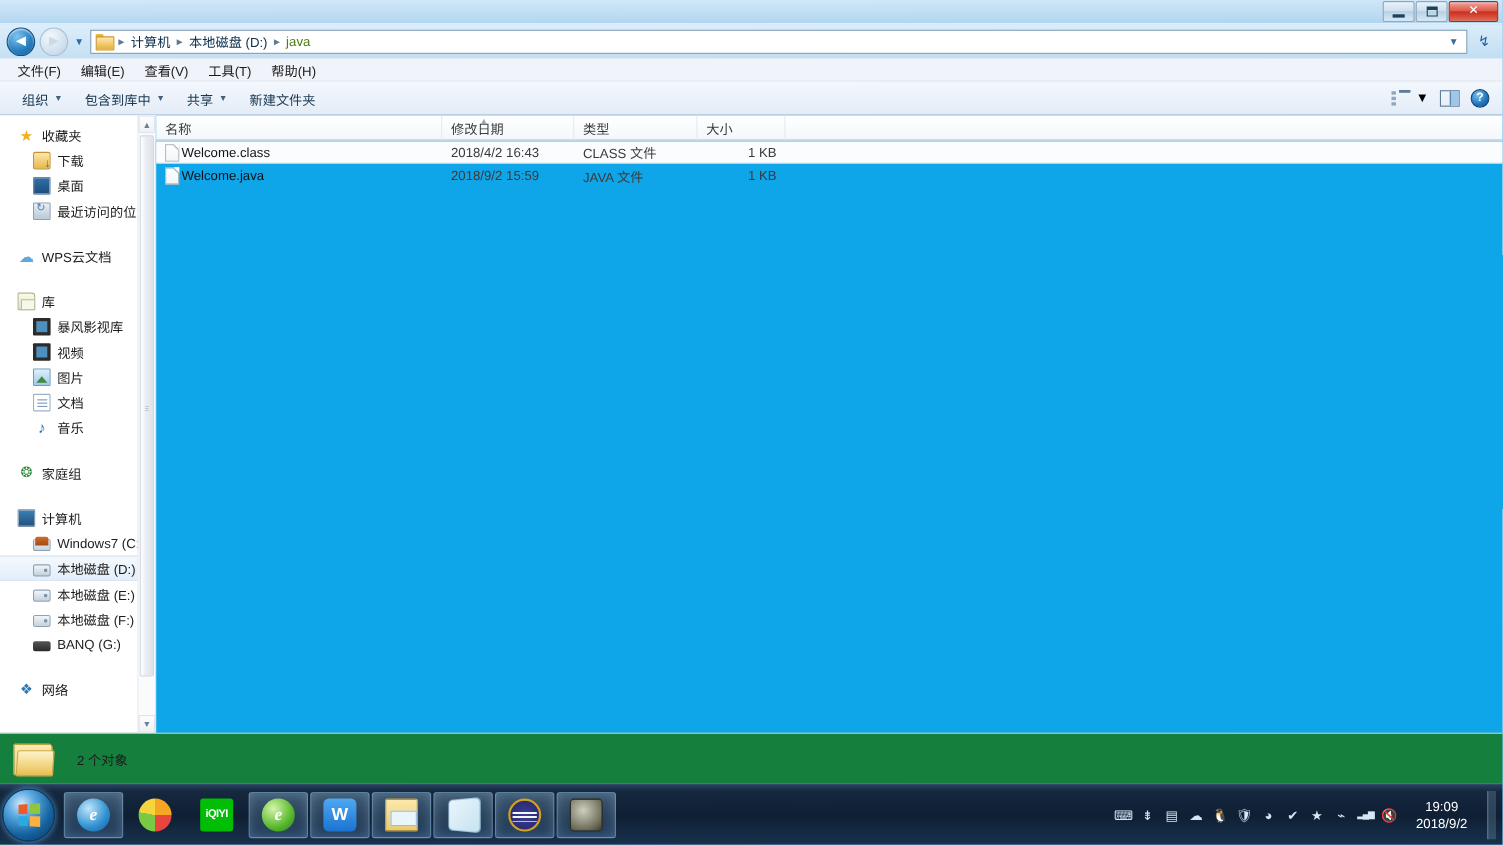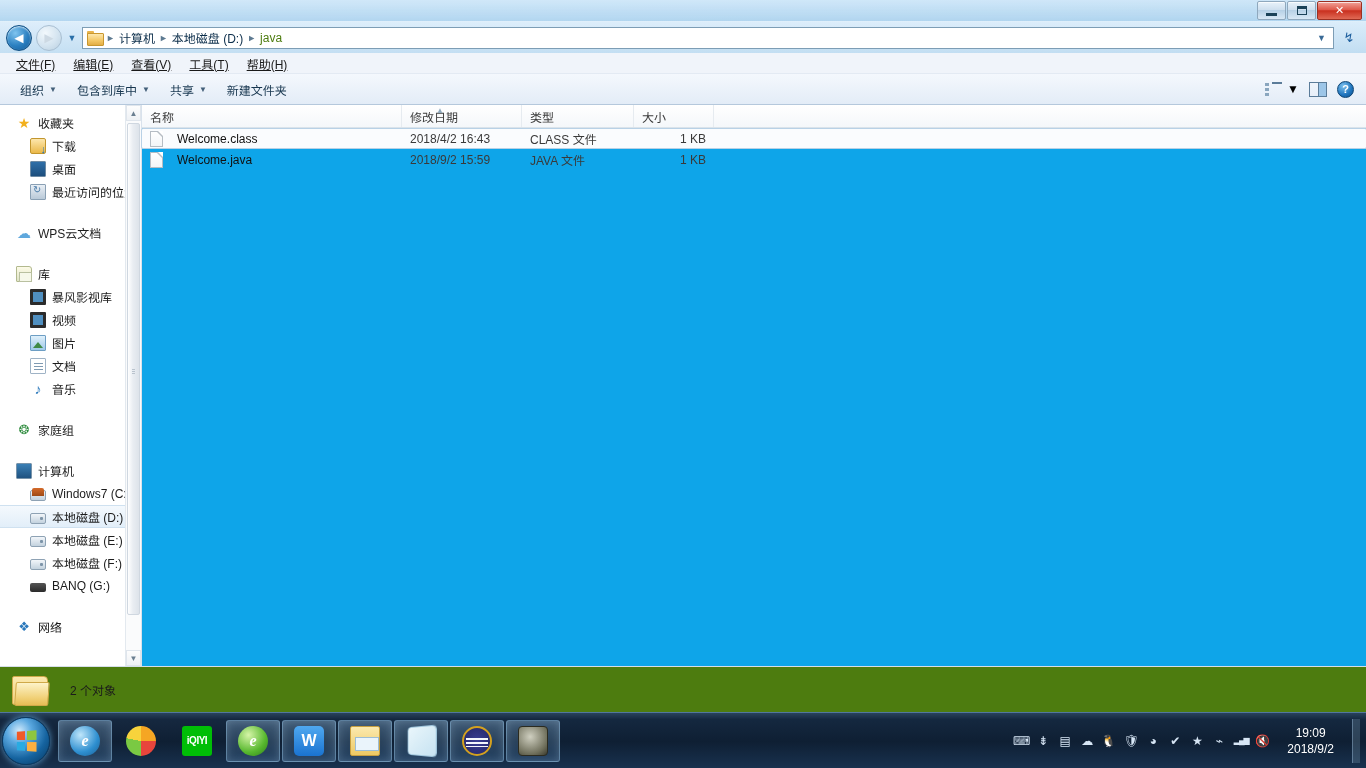--- a/index.html
+++ b/index.html
@@ -102,21 +102,21 @@
     border:1.6px solid #4a6d8c; border-radius:50%; }
   .mag:after{ content:''; position:absolute; left:7px; top:8px; width:5px; height:1.6px;
     background:#4a6d8c; transform:rotate(45deg); transform-origin:left center; }
 
   
   .menubar {
     height: 21px; background: #f0f4fa;
     display: flex; align-items: center; padding-left: 8px; gap: 2px;
     border-bottom: 1px solid #e3eaf3;
   }
-  .menuitem { padding: 2px 8px; color: #1a1a1a; font-size: 12px; text-decoration: underline; }
+  .menuitem { padding: 2px 8px; color: #1a1a1a; font-size: 12px; }
 
   
   .toolbar {
     height: 31px;
     background: linear-gradient(180deg, #f4f8fd 0%, #e3ecf7 100%);
     border-bottom: 1px solid #b5c8dc;
     display: flex; align-items: center; padding: 0 6px 0 10px;
   }
   .tbitem { display: flex; align-items: center; gap: 5px; padding: 3px 10px; color: #17364f; font-size:12px; }
   .tbitem .car { font-size: 8px; color: #44607a; }
@@ -214,39 +214,39 @@
   .col { padding: 0 8px; color: #3c3c3c; font-size: 12px; border-right: 1px solid #e6ebf0; height:100%; display:flex; align-items:center; }
   .col.c-name { width: 260px; }
   .col.c-date { width: 120px; }
   .col.c-type { width: 112px; }
   .col.c-size { width: 80px; }
   .sortmark { position:absolute; left:294px; top:1px; color:#8fa9bd; font-size:8px; }
 
   .rows { flex:1; }
   .row { height: 21px; display: flex; align-items: center; font-size: 12px; color: #111; }
   .row.selected { background: #fafcfe; border: 1px solid #b8d1e6; border-radius: 2px; margin: 0 -1px; }
-  .cell { padding: 0 8px; display:flex; align-items:center; gap:14px; }
+  .cell { padding: 0 8px; display:flex; align-items:center; gap:2px; }
   .cell.c-name { width: 260px; }
   .cell.c-date { width: 120px; color:#3a3a3a; }
   .cell.c-type { width: 112px; color:#3a3a3a; }
   .cell.c-size { width: 80px; text-align:center; justify-content:flex-end; color:#3a3a3a; }
   .fileico {
     width: 13px; height: 16px; flex:none; position: relative;
     background: linear-gradient(180deg,#ffffff,#f3f5f7);
     border: 1px solid #b6bdc4;
   }
   .fileico:after{
     content:''; position:absolute; right:-1px; top:-1px;
     border-left:5px solid transparent; border-top:5px solid #ffffff;
     border-right:0; filter:drop-shadow(-1px 1px 0 #b6bdc4);
   }
 
   
   .statusbar {
-    height: 46px; background: #4d7c0f;
+    height: 46px; background: #15803d;
     border-top: 1px solid #d6dfe9;
     display: flex; align-items: center; padding-left: 12px; gap: 18px;
   }
   .status-folder { width: 40px; height: 34px; position: relative; flex:none; }
   .status-folder .back {
     position:absolute; left:0; top:3px; width:36px; height:29px;
     background: linear-gradient(180deg,#fbe9ae 0%, #f2d27f 100%);
     border:1px solid #cfa949; border-radius:2px 4px 2px 2px;
   }
   .status-folder .front {

